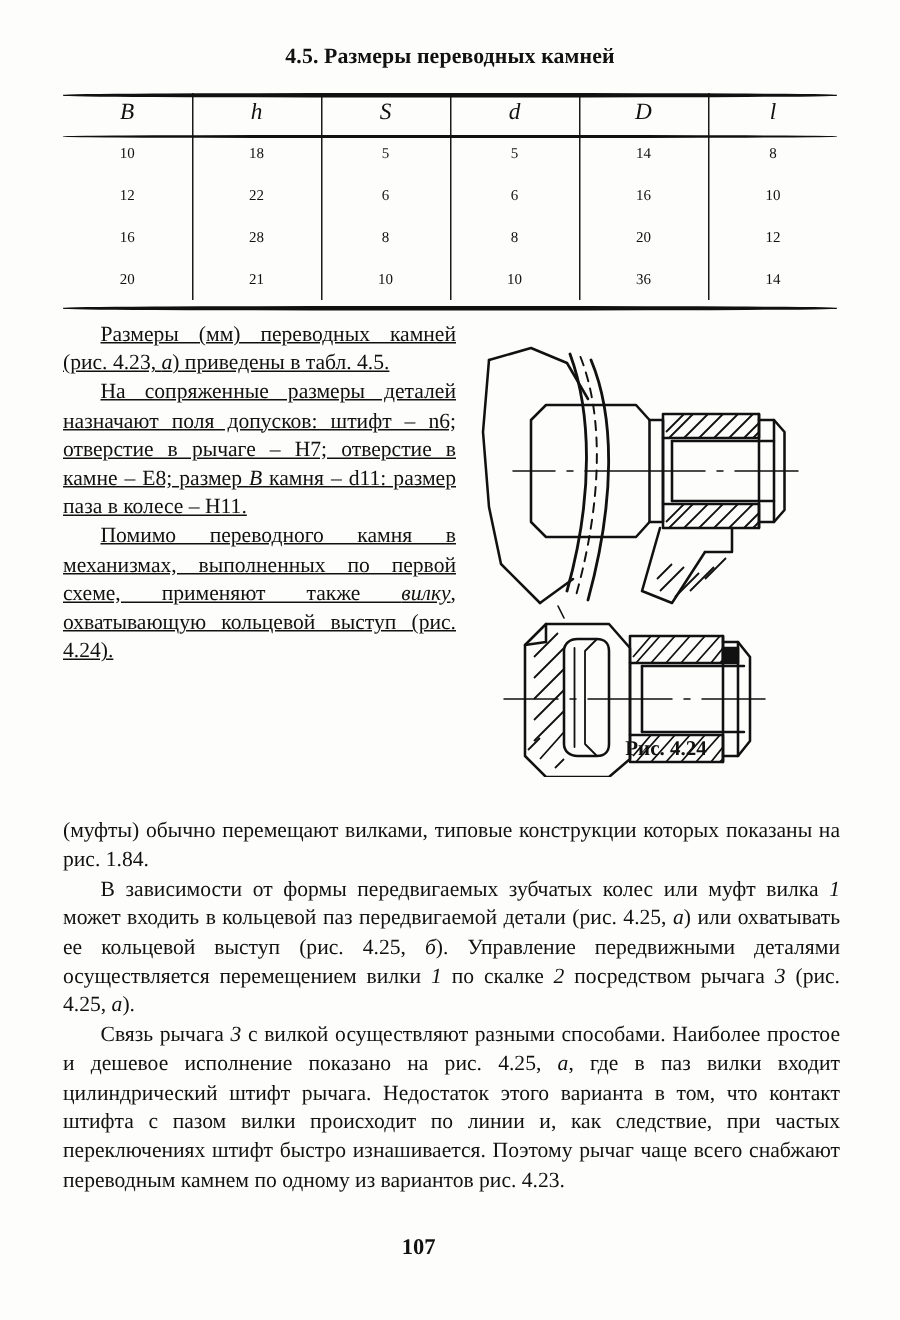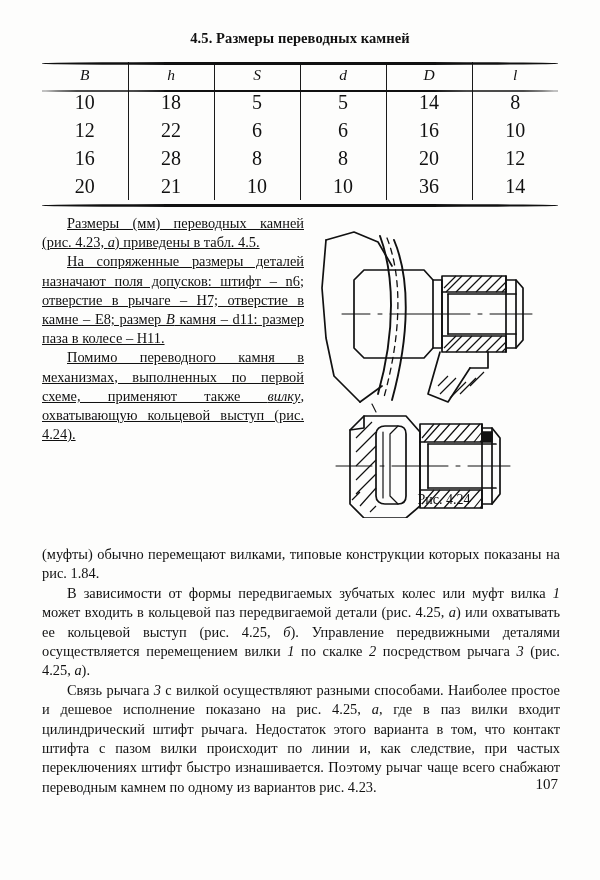--- a/index.html
+++ b/index.html
@@ -43,21 +43,21 @@
     left: 42px;
     width: 516px;
   }
   table.specs {
     border-collapse: collapse;
     width: 100%;
     table-layout: fixed;
   }
   table.specs td, table.specs th {
     text-align: center;
-    font-size: 20px;
+    font-size: 10px;
     padding: 0;
     border-left: 1px solid #1a1a1a;
     font-weight: normal;
   }
   table.specs tr > :first-child { border-left: none; }
   table.specs thead th {
     height: 26px;
     font-style: italic;
     font-size: 15.5px;
   }
@@ -105,45 +105,45 @@
     left: 320px;
     width: 248px;
     height: 300px;
   }
   .fig-caption {
     position: absolute;
     top: 492px;
     left: 320px;
     width: 248px;
     text-align: center;
-    font-weight: normal;
+    font-weight: bold;
     font-size: 14px;
   }
 
   
   .fulltext {
     position: absolute;
     top: 545px;
     left: 42px;
     width: 518px;
     font-size: 14.4px;
     line-height: 19.4px;
     text-align: justify;
     text-justify: inter-word;
   }
   .fulltext p { margin: 0; text-indent: 25px; }
   .fulltext p.cont { text-indent: 0; }
 
   .pageno {
     position: absolute;
-    top: 776px;
+    top: 824px;
     left: 0;
     width: 558px;
-    text-align: right;
-    font-weight: normal;
+    text-align: center;
+    font-weight: bold;
     font-size: 15px;
   }
 
   i, .it { font-style: italic; }
 </style>
 </head>
 <body>
 
 <div class="page">
 

